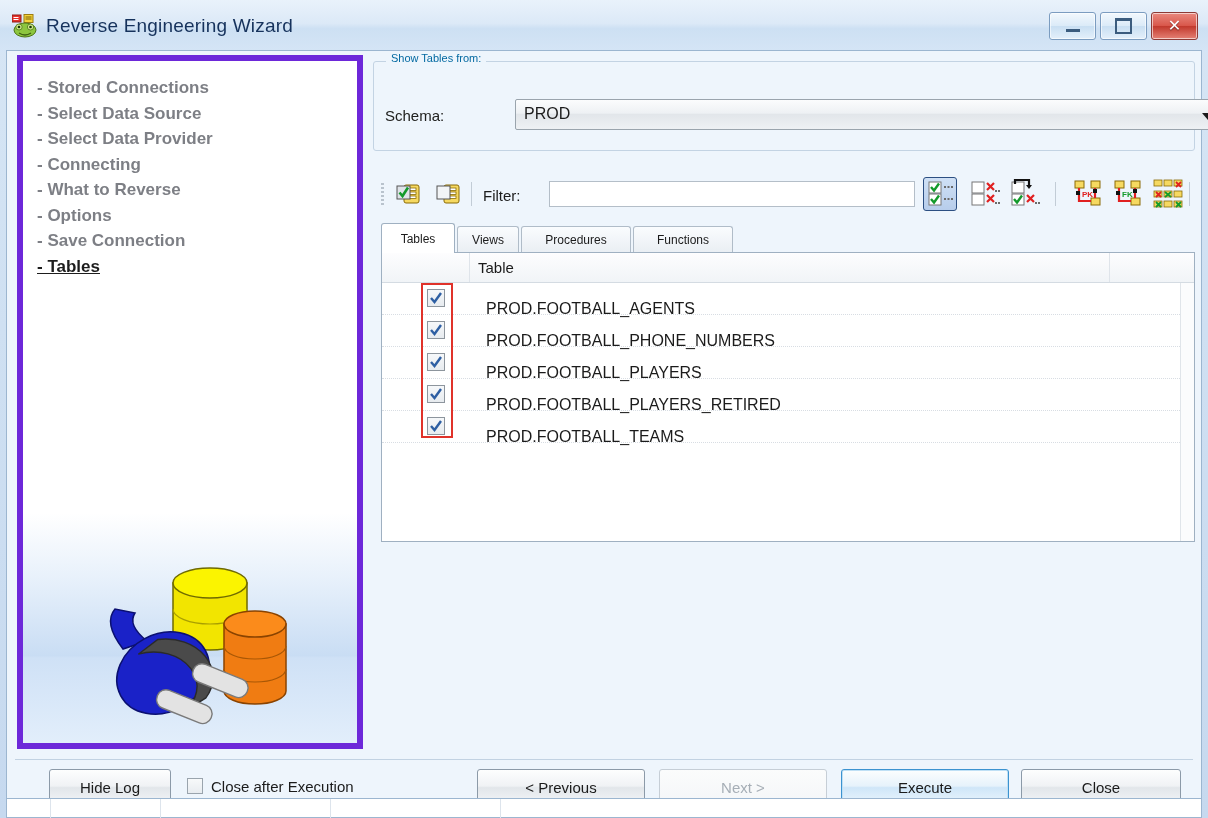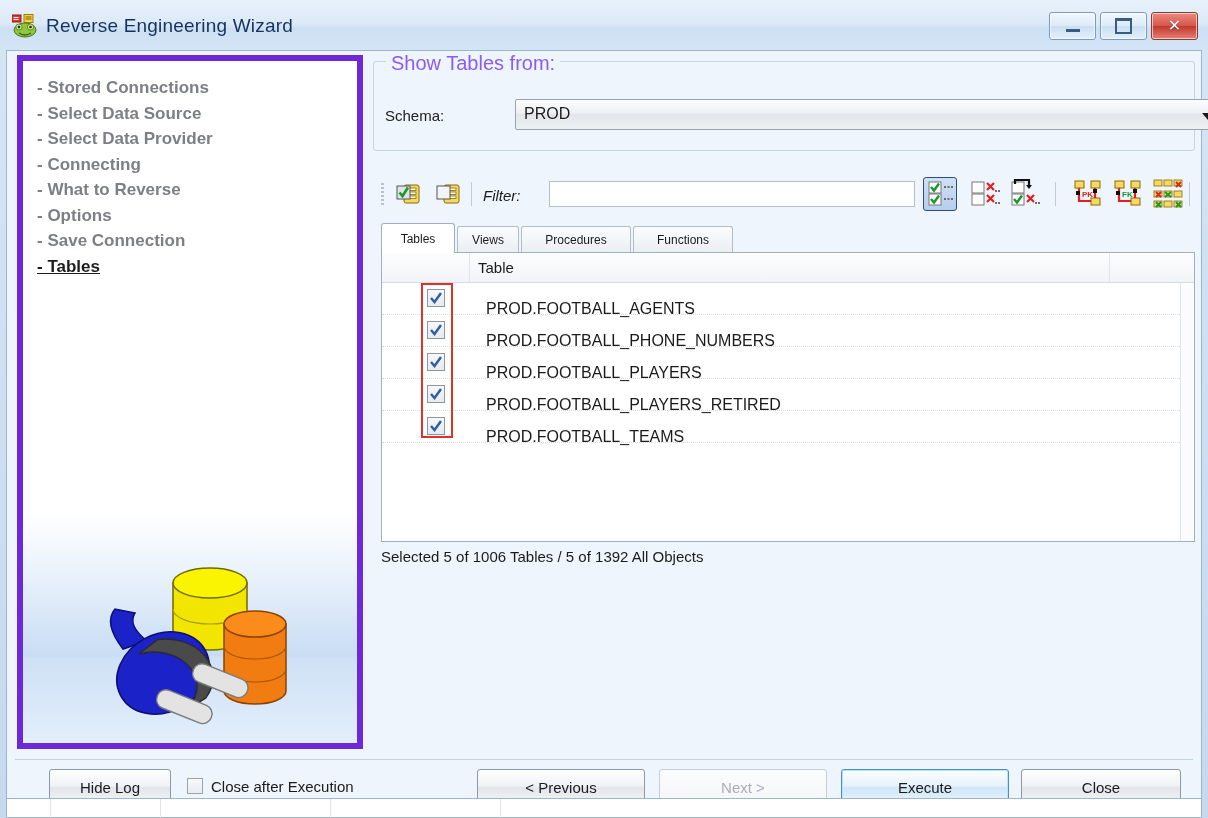--- a/index.html
+++ b/index.html
@@ -69,21 +69,21 @@
   
   .right{position:absolute;left:366px;top:4px;width:822px;height:694px;}
 
   .groupbox{
     position:absolute;left:0;top:6px;width:822px;height:90px;
     border:1px solid #c3d3e3;border-radius:3px;box-sizing:border-box;
     background:transparent;
   }
   .group-legend{
     position:absolute;left:12px;top:-10px;background:#eef5fc;
-    padding:0 5px;font-size:20px;color:#8b5cf6;
+    padding:0 5px;font-size:11px;color:#0369a1;
   }
   .schema-label{position:absolute;left:12px;top:52px;font-size:15px;color:#21211f;}
   .combo{
     position:absolute;left:98px;top:44px;width:710px;height:31px;
     border:1px solid #9aa4ad;border-radius:2px;box-sizing:border-box;
     background:linear-gradient(to bottom,#fbfcfd 0%,#eef1f4 45%,#e2e6ea 50%,#eef1f4 100%);
     cursor:pointer;
     margin-left:44px;
   }
   .combo-val{position:absolute;left:8px;top:5px;font-size:16px;color:#1b1b1b;}
@@ -92,21 +92,21 @@
     border-left:6px solid transparent;border-right:6px solid transparent;
     border-top:7px solid #1b1b1b;
   }
 
   
   .toolbar{position:absolute;left:0;top:118px;width:822px;height:42px;}
   .grip{position:absolute;left:8px;top:10px;width:3px;height:22px;
     background:repeating-linear-gradient(to bottom,#b9c3cd 0 2px,transparent 2px 4px);}
   .tb-ico{position:absolute;top:8px;width:28px;height:26px;cursor:pointer;}
   .tb-sep{position:absolute;top:9px;width:1px;height:24px;background:#c2ccd6;}
-  .filter-label{position:absolute;left:110px;top:14px;font-size:15px;color:#1b1b1b;font-style:italic;}
+  .filter-label{position:absolute;left:110px;top:14px;font-size:15px;color:#1b1b1b;}
   .filter-box{
     position:absolute;left:176px;top:8px;width:366px;height:26px;
     background:#fff;border:1px solid #b4bec8;box-sizing:border-box;cursor:text;
   }
   .tb-sel{
     position:absolute;left:550px;top:4px;width:34px;height:34px;
     border:1px solid #2c4f82;border-radius:3px;box-sizing:border-box;
     background:linear-gradient(to bottom,#cfe0f5 0%,#b7cdeb 100%);
   }
   .arrow-ann{position:absolute;left:551px;top:218px;width:36px;height:48px;}
@@ -481,21 +481,20 @@
                 </svg>
             </div>
             <div class="rowtext">PROD.FOOTBALL_TEAMS</div>
           </div>
         </div>
 
         <div class="redbox"></div>
         <div class="vscroll"></div>
       </div>
 
-      <div class="status">Selected 5 of 1006 Tables / 5 of 1392 All Objects</div>
     </div>
 
     <div class="sep"></div>
     <div class="btnbar">
       <div class="btn" style="left:42px;width:122px">Hide Log</div>
       <div class="chk-close"></div>
       <div class="chk-label">Close after Execution</div>
       <div class="btn" style="left:470px;width:168px">&lt; Previous</div>
       <div class="btn disabled" style="left:652px;width:168px">Next &gt;</div>
       <div class="btn default" style="left:834px;width:168px">Execute</div>

